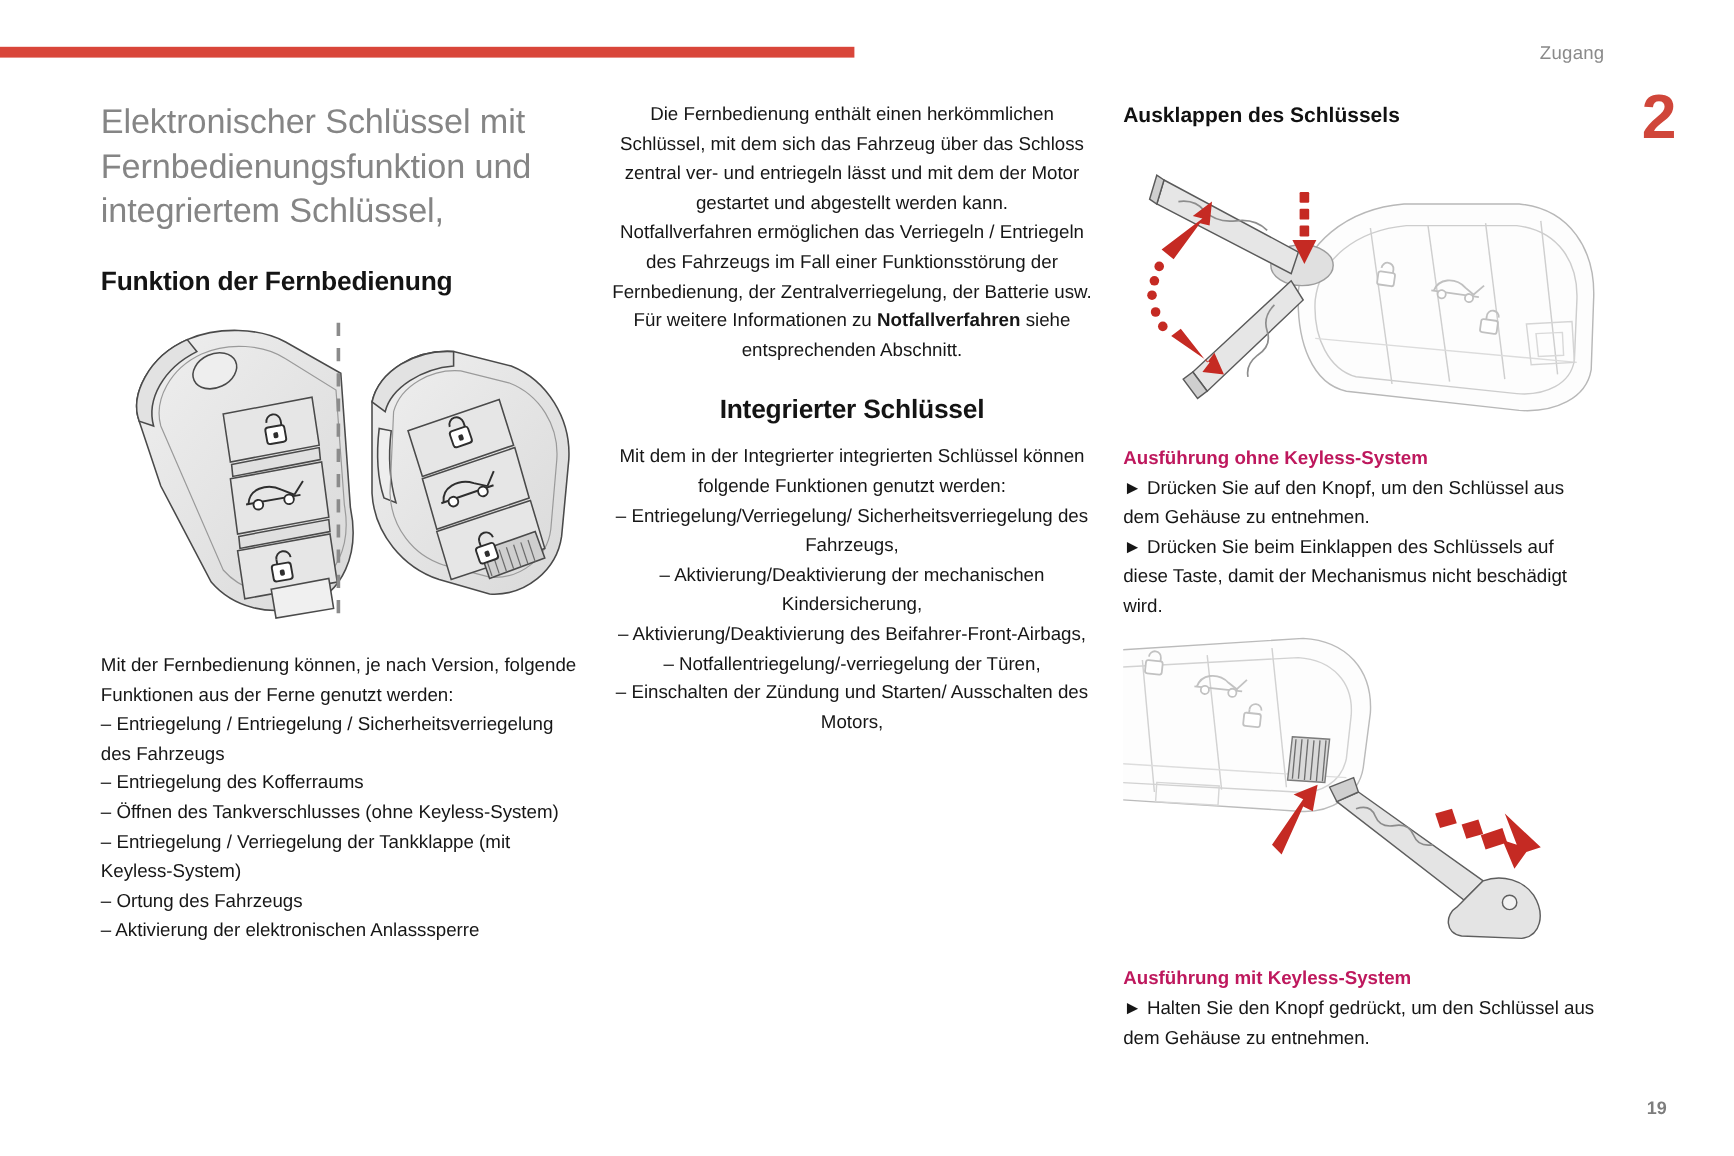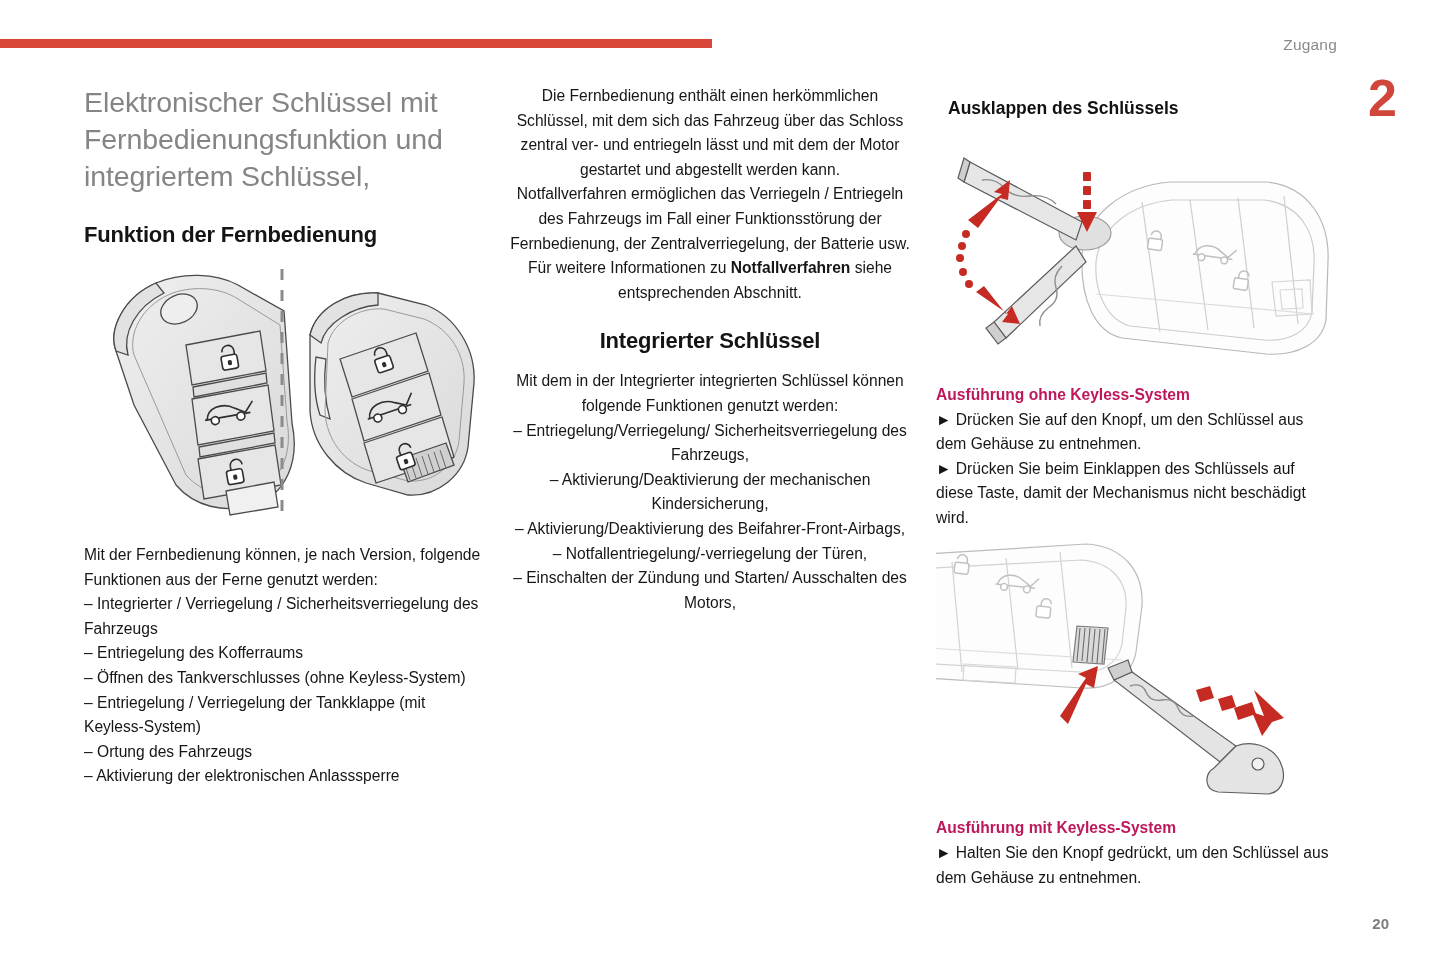--- a/index.html
+++ b/index.html
@@ -73,21 +73,21 @@
     font-weight: bold;
     color: #141414;
     margin: 0 0 14px 0;
     line-height: 28px;
     letter-spacing: -.2px;
   }
   h3.sub {
     font-size: 17.5px;
     font-weight: bold;
     color: #111111;
-    margin: 12px;
+    margin: 0;
     line-height: 24px;
   }
   h4.subbold {
     font-size: 15.6px;
     font-weight: bold;
     color: #be185d;
     margin: 0;
     line-height: 24.5px;
   }
   p.body {
@@ -104,21 +104,21 @@
   svg { display: block; }
 </style>
 </head>
 <body>
 
 <div class="page">
 
   <div class="top-rule"></div>
   <div class="running-head">Zugang</div>
   <div class="chapter-number">2</div>
-  <div class="page-number">20</div>
+  <div class="page-number">19</div>
 
   <div class="col col-1">
 
     <h1 class="title-gray">Elektronischer Schlüssel mit Fernbedienungsfunktion und integriertem Schlüssel,</h1>
 
     <h2 class="section">Funktion der Fernbedienung</h2>
 
     <div class="fig" style="margin:6px 0 18px -6px;">
       <svg width="400" height="262" viewBox="0 0 400 262">
         <defs>
@@ -227,21 +227,21 @@
             <path d="M3 8 a6 6 0 0 1 12 0"></path>
             <path d="M3 8 v4"></path>
             <rect x="-2" y="12" width="16" height="14" rx="2.5" fill="#ffffff"></rect>
             <rect x="4" y="17" width="4" height="5" rx="1.4" fill="#2e2e2e" stroke="none"></rect>
           </g>
         </g>
       </svg>
     </div>
 
     <p class="body">Mit der Fernbedienung können, je nach Version, folgende Funktionen aus der Ferne genutzt werden:</p>
-    <p class="body list-line">–  Integrierter / Verriegelung / Sicherheitsverriegelung des Fahrzeugs</p>
+    <p class="body list-line">–  Entriegelung / Entriegelung / Sicherheitsverriegelung des Fahrzeugs</p>
     <p class="body list-line">–  Entriegelung des Kofferraums</p>
     <p class="body list-line">–  Öffnen des Tankverschlusses (ohne Keyless-System)</p>
     <p class="body list-line">–  Entriegelung / Verriegelung der Tankklappe (mit Keyless-System)</p>
     <p class="body list-line">–  Ortung des Fahrzeugs</p>
     <p class="body list-line">–  Aktivierung der elektronischen Anlasssperre</p>
   </div>
 
   <div class="col col-2">
     <p class="body">Die Fernbedienung enthält einen herkömmlichen Schlüssel, mit dem sich das Fahrzeug über das Schloss zentral ver- und entriegeln lässt und mit dem der Motor gestartet und abgestellt werden kann.</p>
     <p class="body"><span>Notfallverfahren ermöglichen das Verriegeln / Entriegeln des Fahrzeugs im Fall einer Funktionsstörung der Fernbedienung, der Zentralverriegelung, der Batterie usw. Für weitere Informationen zu </span><b>Notfallverfahren</b><span> siehe entsprechenden Abschnitt.</span></p>

